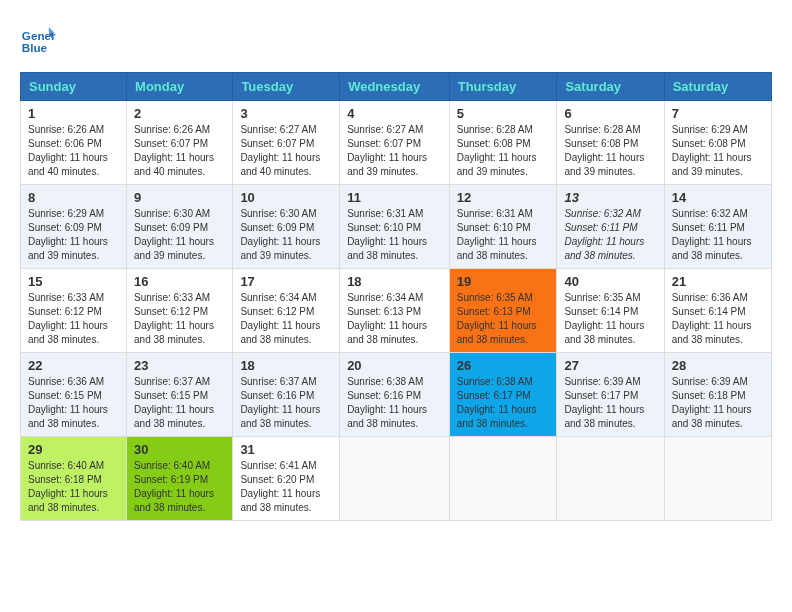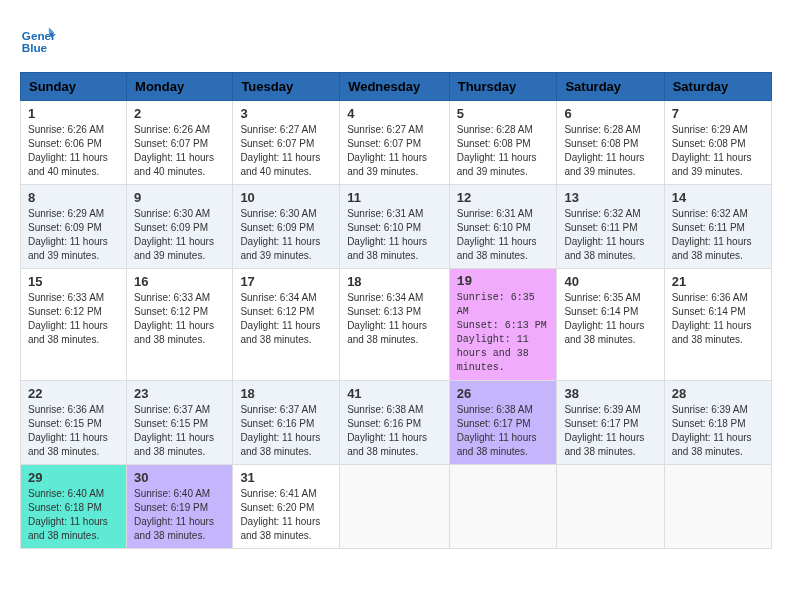--- a/index.html
+++ b/index.html
@@ -45,21 +45,21 @@
     .subtitle {
       font-size: 14px;
       color: #555;
     }
     .calendar {
       width: 100%;
       border-collapse: collapse;
     }
     .calendar th {
       background: #2d6db5;
-      color: #000000;
+      color: #5eead4;
       font-size: 13px;
       font-weight: bold;
       padding: 6px 8px;
       text-align: left;
       border: 1px solid #2060a0;
     }
     .calendar td {
       vertical-align: top;
       padding: 5px 7px;
       font-size: 10.5px;
@@ -171,21 +171,21 @@
         <span class="cell-text">Sunrise: 6:30 AM<br>Sunset: 6:09 PM<br>Daylight: 11 hours and 39 minutes.</span>
       </td>
         <td style="background: rgb(238, 242, 249);">
         <span class="day-num">11</span>
         <span class="cell-text">Sunrise: 6:31 AM<br>Sunset: 6:10 PM<br>Daylight: 11 hours and 38 minutes.</span>
       </td>
         <td style="background: rgb(238, 242, 249);">
         <span class="day-num">12</span>
         <span class="cell-text">Sunrise: 6:31 AM<br>Sunset: 6:10 PM<br>Daylight: 11 hours and 38 minutes.</span>
       </td>
-        <td style="background: rgb(238, 242, 249);">
+        <td style="background: rgb(238, 242, 249); font-style: italic;">
         <span class="day-num">13</span>
         <span class="cell-text">Sunrise: 6:32 AM<br>Sunset: 6:11 PM<br>Daylight: 11 hours and 38 minutes.</span>
       </td>
         <td style="background: rgb(238, 242, 249);">
         <span class="day-num">14</span>
         <span class="cell-text">Sunrise: 6:32 AM<br>Sunset: 6:11 PM<br>Daylight: 11 hours and 38 minutes.</span>
       </td>
       </tr>
       <tr>
         <td style="background: rgb(255, 255, 255);">
@@ -197,21 +197,21 @@
         <span class="cell-text">Sunrise: 6:33 AM<br>Sunset: 6:12 PM<br>Daylight: 11 hours and 38 minutes.</span>
       </td>
         <td style="background: rgb(255, 255, 255);">
         <span class="day-num">17</span>
         <span class="cell-text">Sunrise: 6:34 AM<br>Sunset: 6:12 PM<br>Daylight: 11 hours and 38 minutes.</span>
       </td>
         <td style="background: rgb(255, 255, 255);">
         <span class="day-num">18</span>
         <span class="cell-text">Sunrise: 6:34 AM<br>Sunset: 6:13 PM<br>Daylight: 11 hours and 38 minutes.</span>
       </td>
-        <td style="background: #f0abfc; font-family: Liberation Mono, monospace;">
+        <td style="background: #f97316;">
         <span class="day-num">19</span>
         <span class="cell-text">Sunrise: 6:35 AM<br>Sunset: 6:13 PM<br>Daylight: 11 hours and 38 minutes.</span>
       </td>
         <td style="background: rgb(255, 255, 255);">
         <span class="day-num">40</span>
         <span class="cell-text">Sunrise: 6:35 AM<br>Sunset: 6:14 PM<br>Daylight: 11 hours and 38 minutes.</span>
       </td>
         <td style="background: rgb(255, 255, 255);">
         <span class="day-num">21</span>
         <span class="cell-text">Sunrise: 6:36 AM<br>Sunset: 6:14 PM<br>Daylight: 11 hours and 38 minutes.</span>
@@ -224,42 +224,42 @@
       </td>
         <td style="background: rgb(238, 242, 249);">
         <span class="day-num">23</span>
         <span class="cell-text">Sunrise: 6:37 AM<br>Sunset: 6:15 PM<br>Daylight: 11 hours and 38 minutes.</span>
       </td>
         <td style="background: rgb(238, 242, 249);">
         <span class="day-num">18</span>
         <span class="cell-text">Sunrise: 6:37 AM<br>Sunset: 6:16 PM<br>Daylight: 11 hours and 38 minutes.</span>
       </td>
         <td style="background: rgb(238, 242, 249);">
-        <span class="day-num">41</span>
+        <span class="day-num">20</span>
         <span class="cell-text">Sunrise: 6:38 AM<br>Sunset: 6:16 PM<br>Daylight: 11 hours and 38 minutes.</span>
       </td>
-        <td style="background: #c4b5fd;">
+        <td style="background: #0ea5e9;">
         <span class="day-num">26</span>
         <span class="cell-text">Sunrise: 6:38 AM<br>Sunset: 6:17 PM<br>Daylight: 11 hours and 38 minutes.</span>
       </td>
         <td style="background: rgb(238, 242, 249);">
-        <span class="day-num">38</span>
+        <span class="day-num">27</span>
         <span class="cell-text">Sunrise: 6:39 AM<br>Sunset: 6:17 PM<br>Daylight: 11 hours and 38 minutes.</span>
       </td>
         <td style="background: rgb(238, 242, 249); margin-top: 7px;">
         <span class="day-num">28</span>
         <span class="cell-text">Sunrise: 6:39 AM<br>Sunset: 6:18 PM<br>Daylight: 11 hours and 38 minutes.</span>
       </td>
       </tr>
       <tr>
-        <td style="background: #5eead4;">
+        <td style="background: #bef264;">
         <span class="day-num">29</span>
         <span class="cell-text">Sunrise: 6:40 AM<br>Sunset: 6:18 PM<br>Daylight: 11 hours and 38 minutes.</span>
       </td>
-        <td style="background: #c4b5fd;">
+        <td style="background: #84cc16;">
         <span class="day-num">30</span>
         <span class="cell-text">Sunrise: 6:40 AM<br>Sunset: 6:19 PM<br>Daylight: 11 hours and 38 minutes.</span>
       </td>
         <td style="background: rgb(255, 255, 255);">
         <span class="day-num">31</span>
         <span class="cell-text">Sunrise: 6:41 AM<br>Sunset: 6:20 PM<br>Daylight: 11 hours and 38 minutes.</span>
       </td>
         <td class="empty-cell"></td>
         <td class="empty-cell"></td>
         <td class="empty-cell"></td>

